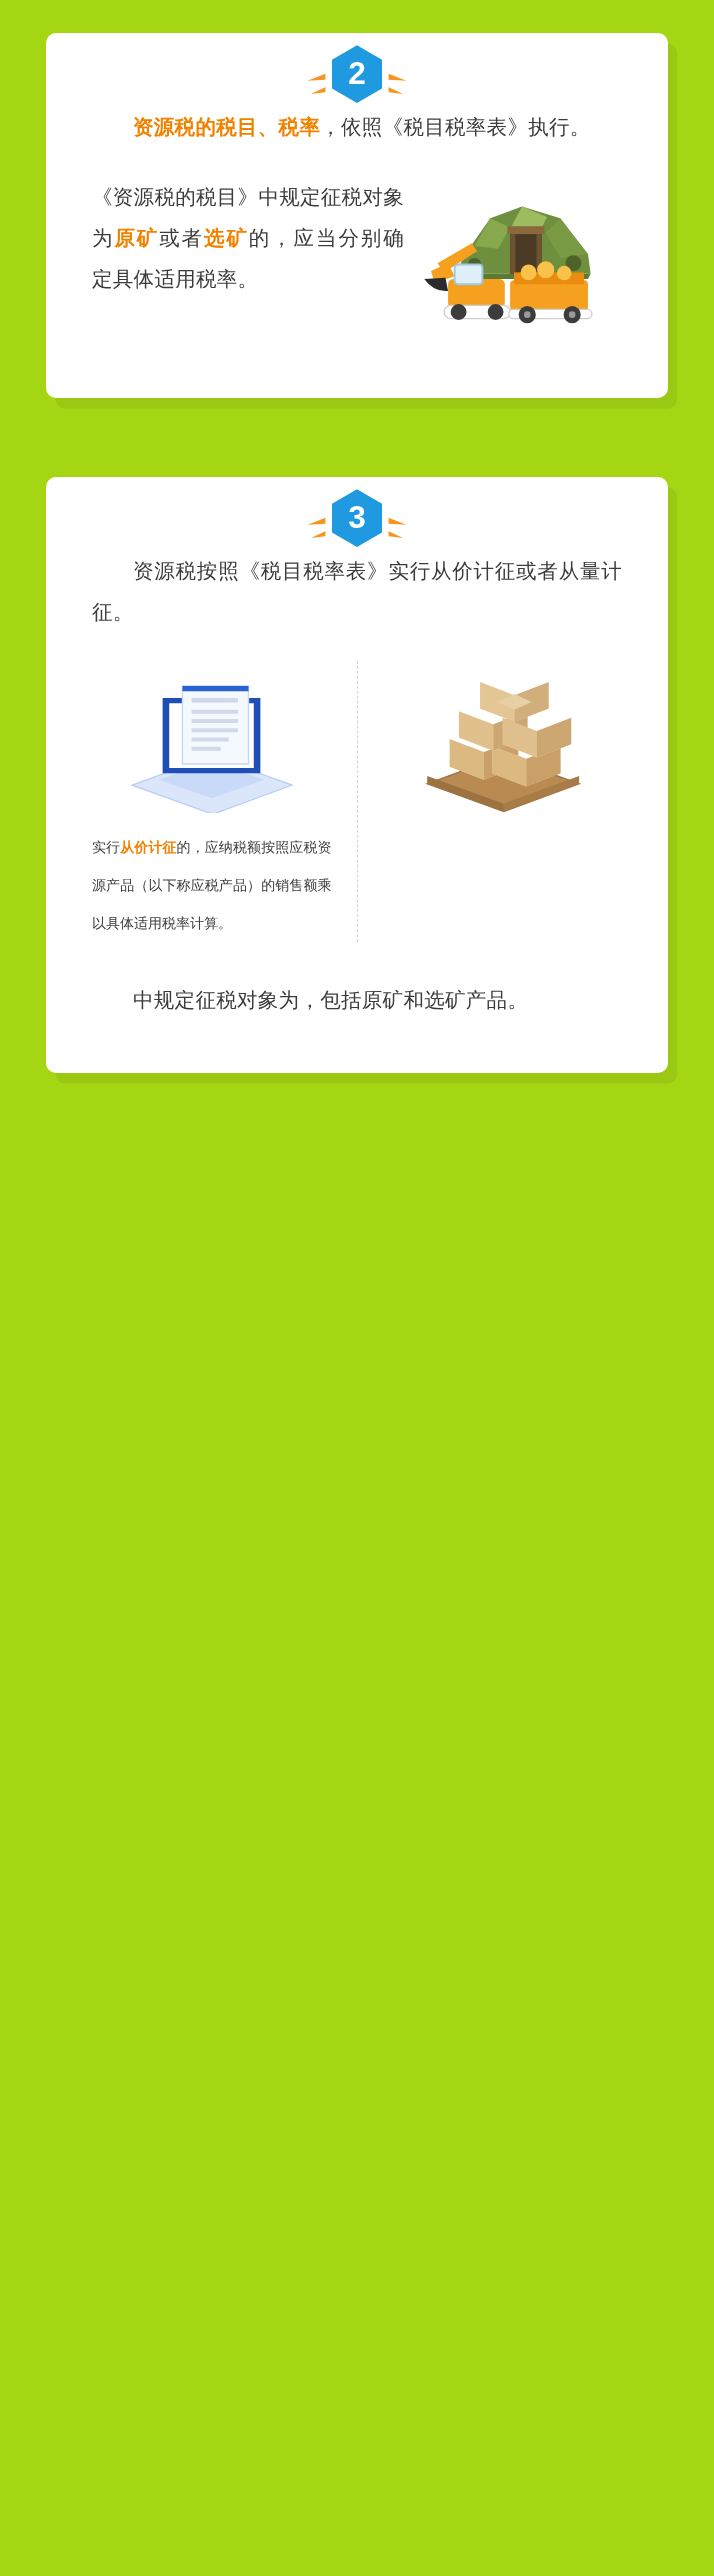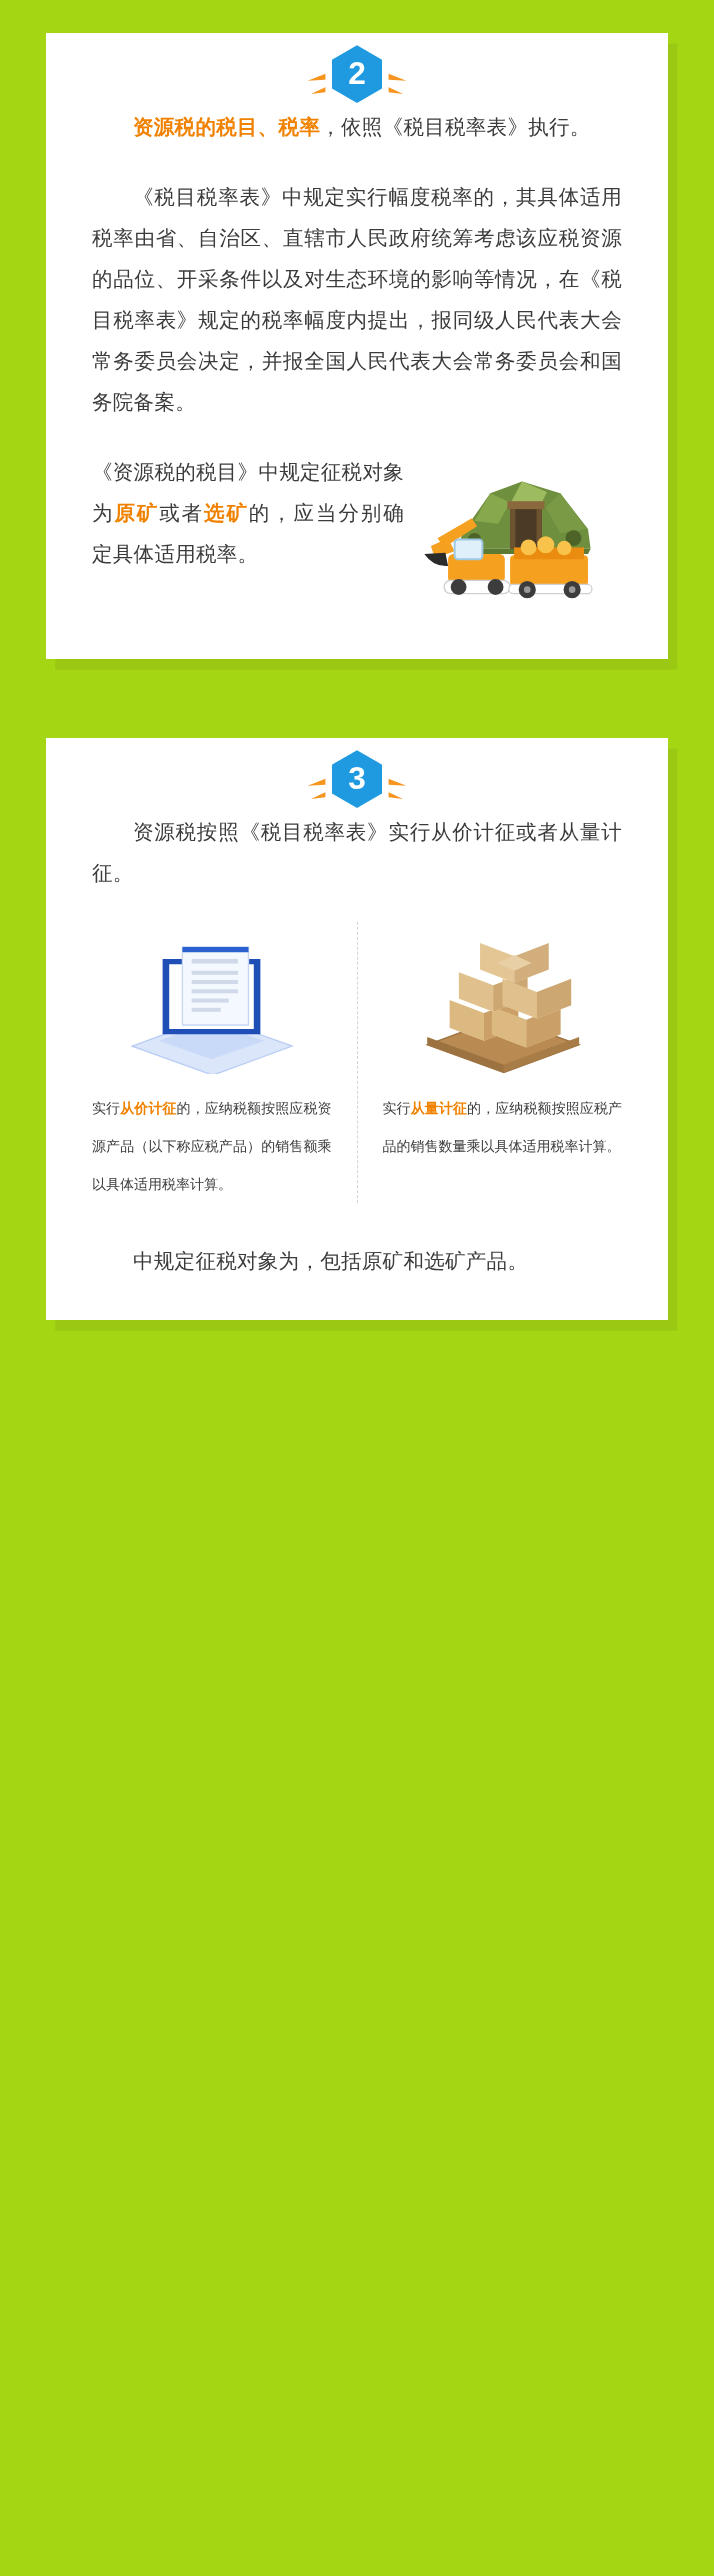--- a/index.html
+++ b/index.html
@@ -30,22 +30,22 @@
   }
   .section-inner {
     position: relative;
     margin: 0 auto;
     width: 622px;
   }
 
   .card {
     position: relative;
     background: #ffffff;
-    border-radius: 0;
-    padding: 73px 46px 39px 46px;
+    border-radius: 10px;
+    padding: 73px 46px 53px 46px;
     box-sizing: border-box;
     box-shadow: 9.3px 10.6px 0 rgba(130, 170, 20, 0.30);
   }
 
   
   .badge-wrap {
     position: absolute;
     top: -1.3px;
     left: 50%;
     transform: translateX(-50%);
@@ -142,21 +142,20 @@
           <text x="130" y="79" text-anchor="middle" font-family="Liberation Sans, sans-serif" font-size="48" font-weight="bold" fill="#ffffff">2</text>
         </svg>
       </div>
 
       <div class="card">
 
         <p class="para">
           <span class="hl">资源税的税目、税率</span><span>，依照《税目税率表》执行。</span>
         </p>
 
-        <p class="para">《税目税率表》中规定实行幅度税率的，其具体适用税率由省、自治区、直辖市人民政府统筹考虑该应税资源的品位、开采条件以及对生态环境的影响等情况，在《税目税率表》规定的税率幅度内提出，报同级人民代表大会常务委员会决定，并报全国人民代表大会常务委员会和国务院备案。</p>
 
         <div class="illus-excavator">
           <svg width="218" height="165" viewBox="0 0 330 250">
 
             <path d="M78 118 L120 58 L168 40 L226 58 L268 112 L272 142 L70 142 Z" fill="#6e8f3e"></path>
             <path d="M120 58 L150 72 L132 104 L96 100 Z" fill="#88a84d"></path>
             <path d="M168 40 L206 56 L188 92 L148 78 Z" fill="#9dbb5f"></path>
             <path d="M226 58 L266 112 L226 118 L204 80 Z" fill="#7b9a45"></path>
             <path d="M70 142 L272 142 L268 150 L74 150 Z" fill="#5d7a32"></path>
 
@@ -288,23 +287,20 @@
 
                 <g>
                   <polygon points="106,52 158,32 210,52 158,72" fill="#f6e0bd"></polygon>
                   <polygon points="106,52 158,72 158,32 106,12" fill="#e4c695"></polygon>
                   <polygon points="210,52 158,72 158,32 210,12" fill="#d2ae7c"></polygon>
                 </g>
 
                 <polygon points="132,42 158,54 184,42 158,30" fill="#e8cfa5"></polygon>
               </svg>
             </div>
-            <p class="col-text">
-              <span>实行</span><span class="hl">从量计征</span><span>的，应纳税额按照应税产品的销售数量乘以具体适用税率计算。</span>
-            </p>
           </div>
 
         </div>
 
         <p class="para tail-para">中规定征税对象为，包括原矿和选矿产品。</p>
 
       </div>
     </div>
   </div>
 

